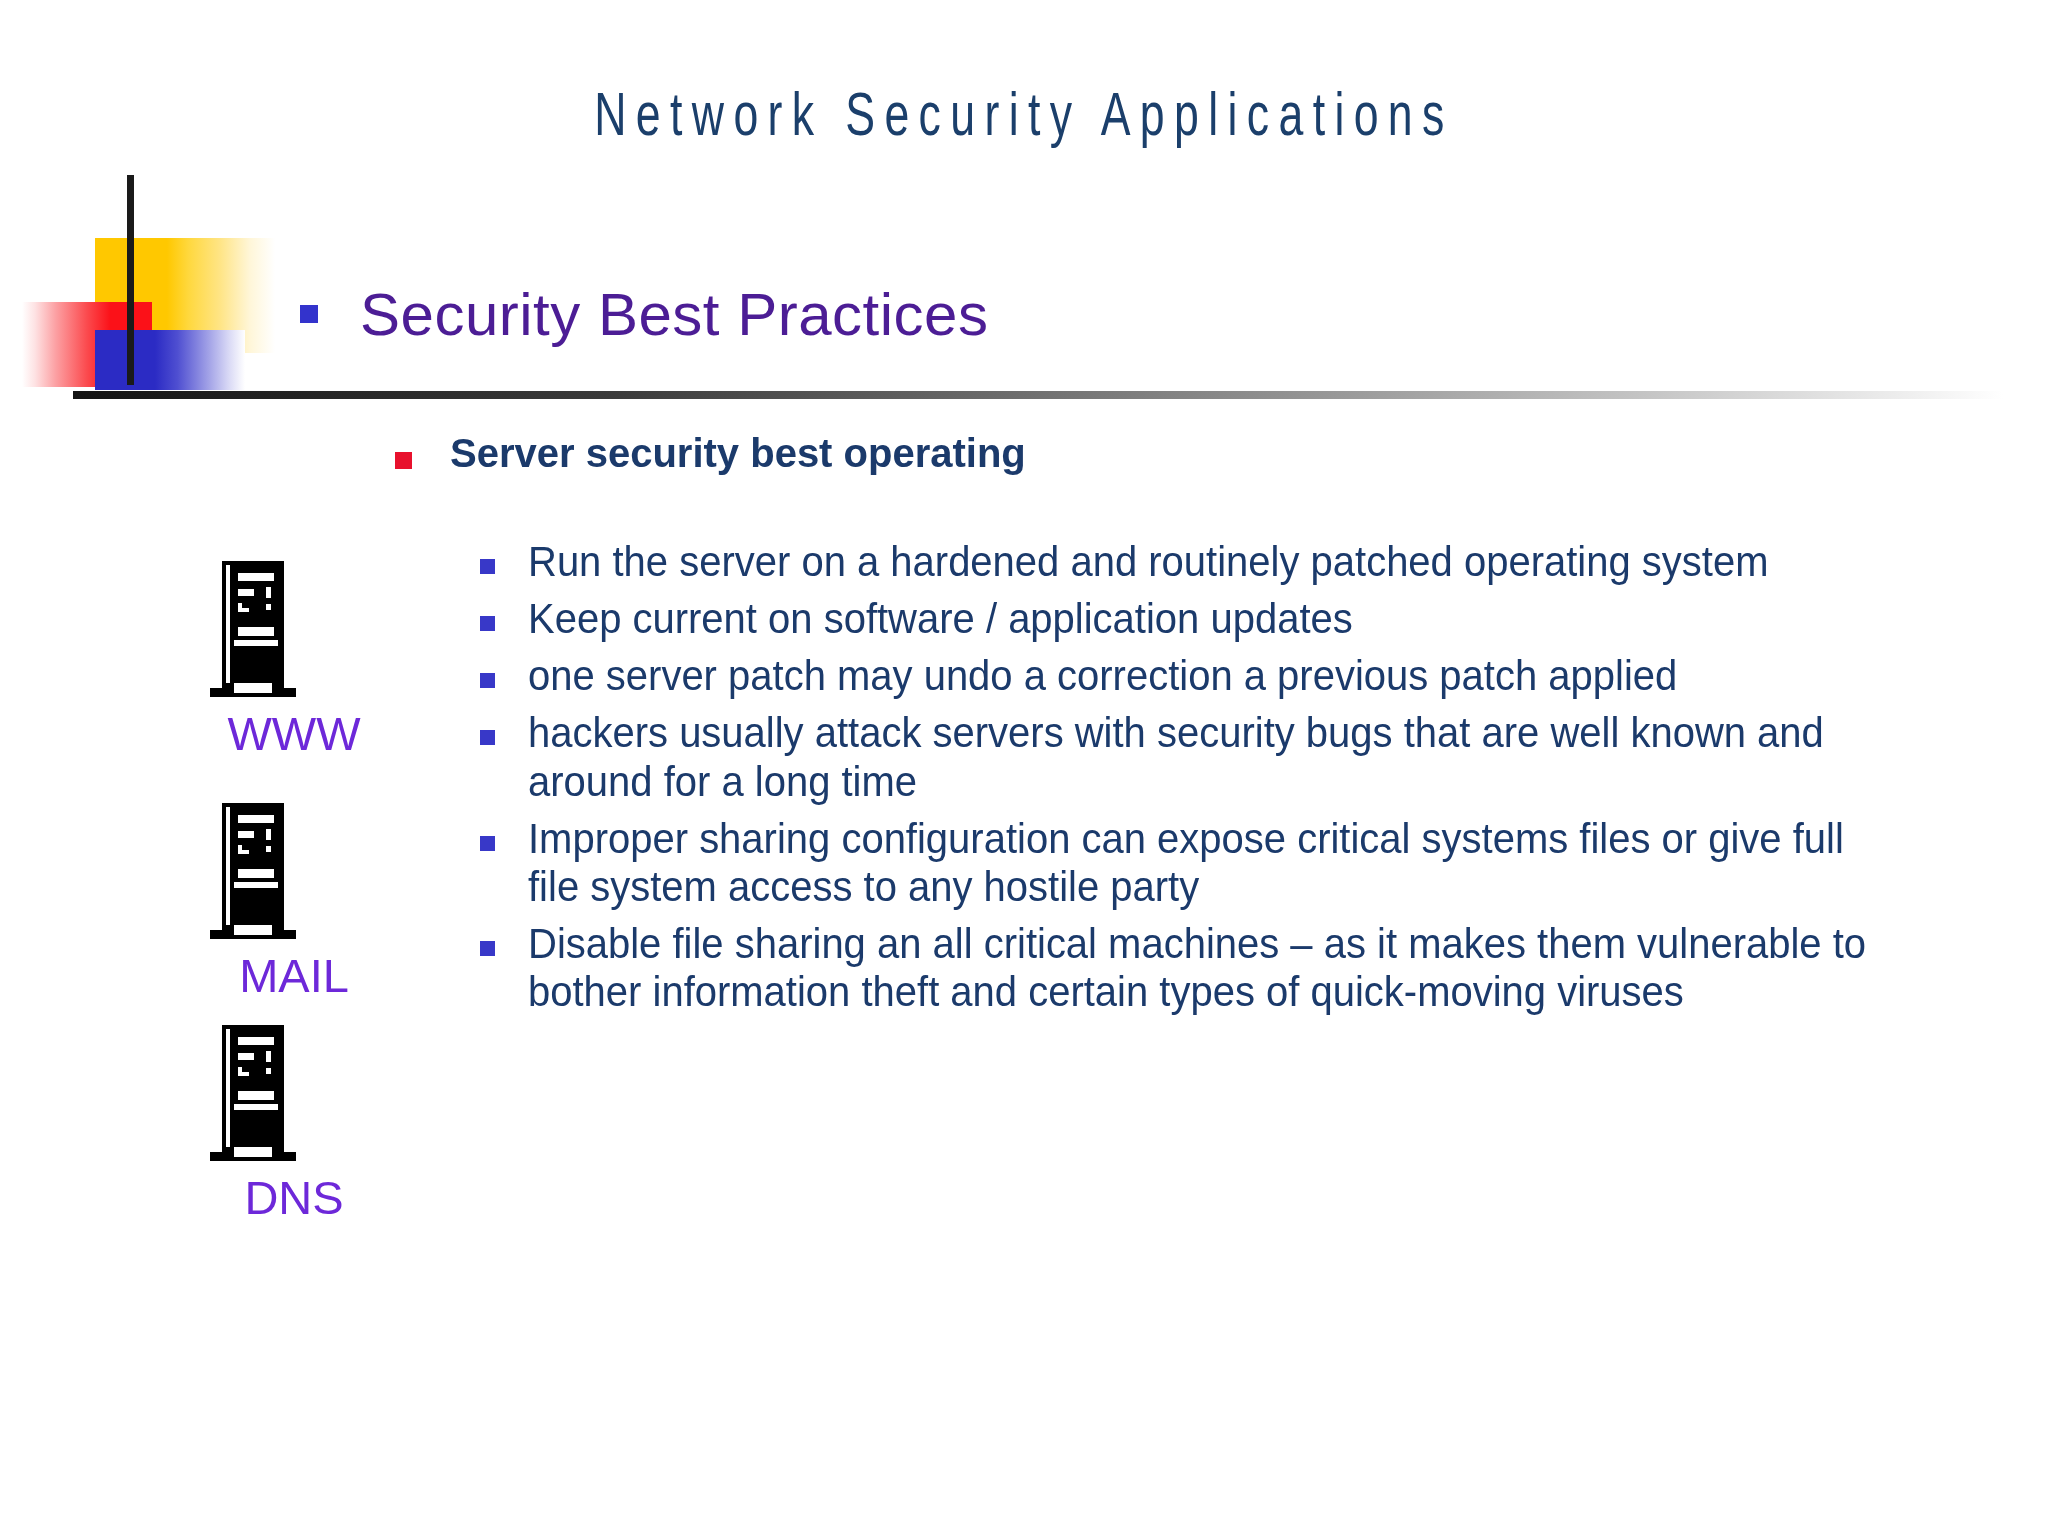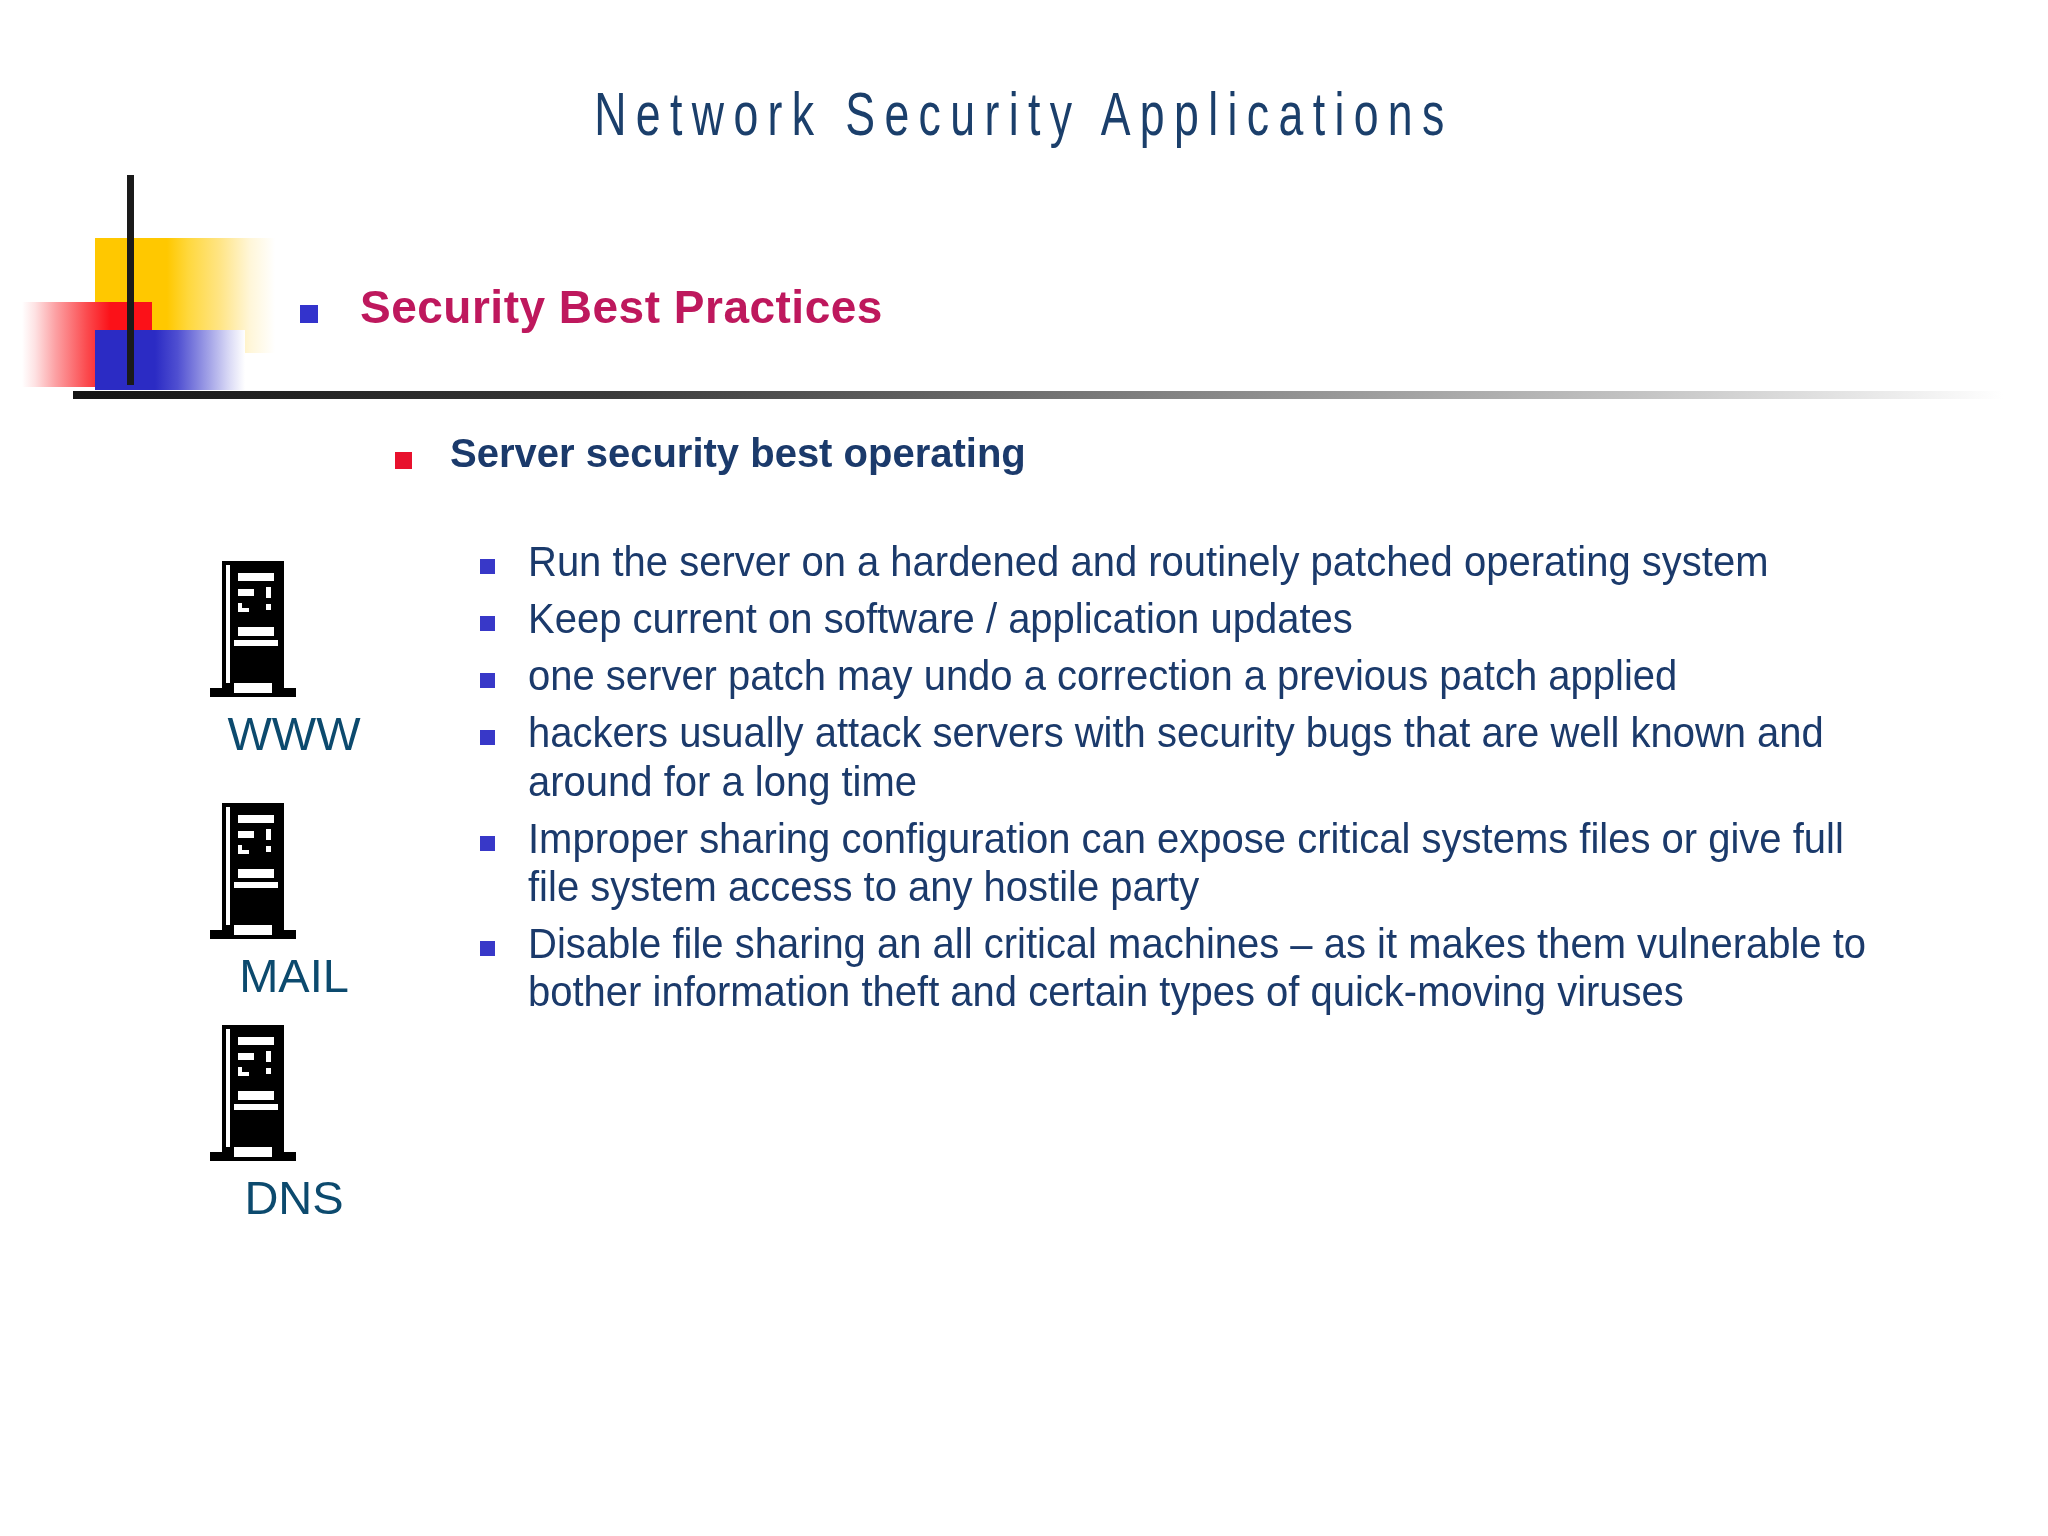--- a/index.html
+++ b/index.html
@@ -98,23 +98,23 @@
   }
   .lvl1 .bullet {
     width: 18px;
     height: 18px;
     background: #3333CC;
     margin-top: 22px;
     margin-right: 42px;
     flex: 0 0 auto;
   }
   .lvl1 .txt {
-    color: #be185d;
-    font-size: 46px;
-    font-weight: bold;
+    color: #4c1d95;
+    font-size: 60px;
+    font-weight: normal;
     letter-spacing: 0.5px;
     white-space: nowrap;
     line-height: 1.05;
   }
 
   
   .lvl2 {
     position: absolute;
     left: 395px;
     top: 432px;
@@ -151,21 +151,21 @@
   .server-icon {
     width: 108px;
     height: 145px;
     display: block;
     margin: 0 auto 0 50px;
   }
   .server-label {
     text-align: center;
     font-family: "Liberation Sans", sans-serif;
     font-size: 47px;
-    color: #0c4a6e;
+    color: #6d28d9;
     letter-spacing: 0px;
     margin-top: 6px;
     margin-left: -12px;
   }
 
   
   .body-list {
     position: absolute;
     left: 480px;
     top: 537px;

